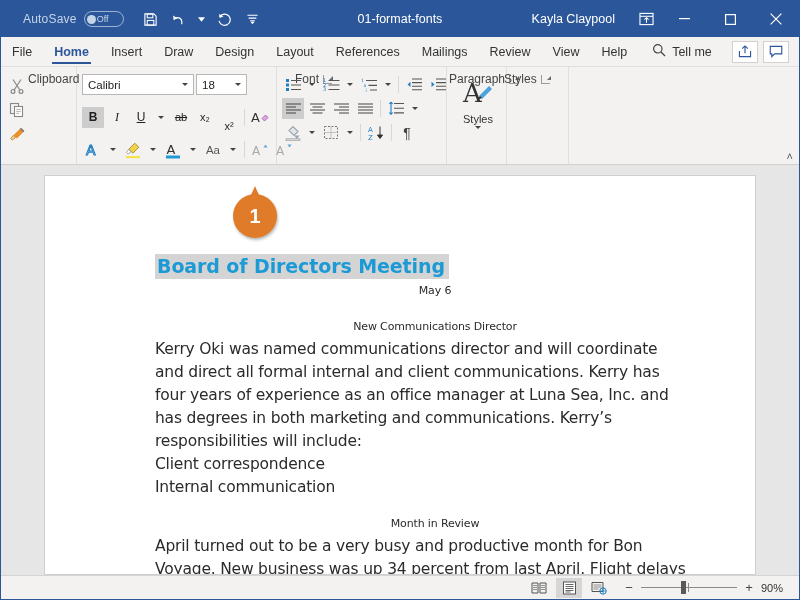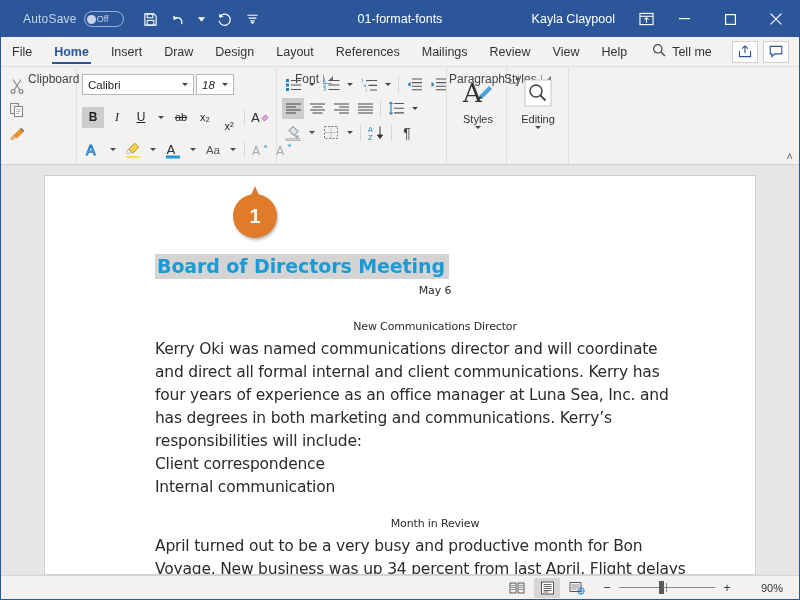--- a/index.html
+++ b/index.html
@@ -108,21 +108,21 @@
   
   .font-rows { display: flex; flex-direction: column; gap: 3px; padding-top: 3px; }
   .row { display: flex; align-items: center; gap: 2px; }
   .combo {
     height: 21px; border: 1px solid #b9b7b5; background: #ffffff;
     display: flex; align-items: center; padding: 0 2px 0 5px; font-size: 11.5px; color: #201f1e;
   }
   .combo .cv { flex: 1; }
   .combo .carr { width: 13px; display: flex; align-items: center; justify-content: center; }
   .fname { width: 112px; }
-  .fsize { width: 38px; font-style: italic; }
+  .fsize { width: 51px; }
   .fbtn {
     min-width: 22px; height: 21px; padding: 0 2px;
     display: flex; align-items: center; justify-content: center;
     font-size: 12px; color: #201f1e;
   }
   .fbtn.on { background: #cdcdcd; }
   .fbtn.split { min-width: 14px; }
   .vsep { width: 1px; height: 17px; background: #d9d7d5; margin: 0 2px; }
   .caretdown { width: 0; height: 0; border-left: 3px solid transparent; border-right: 3px solid transparent; border-top: 3.5px solid #444; }
 
@@ -191,21 +191,21 @@
     display: flex; align-items: center; padding: 0 8px;
   }
   .status-right { margin-left: auto; display: flex; align-items: center; gap: 4px; }
   .viewbtn { width: 26px; height: 20px; display: flex; align-items: center; justify-content: center; }
   .viewbtn.on { background: #d6d6d6; }
   .zoomctl { display: flex; align-items: center; gap: 7px; margin-left: 8px; }
   .zsign { font-size: 13px; color: #444; width: 10px; text-align: center; }
   .ztrack { width: 96px; height: 1px; background: #8a8a8a; position: relative; }
   .zthumb { position: absolute; left: 40px; top: -6px; width: 5px; height: 13px; background: #5a5a5a; }
   .ztick { position: absolute; left: 47px; top: -4px; width: 1px; height: 9px; background: #8a8a8a; }
-  .zlabel { font-size: 11px; color: #333; margin-left: 22px; min-width: 30px; }
+  .zlabel { font-size: 11px; color: #333; margin-left: 0; min-width: 30px; }
 </style>
 </head>
 <body>
 
 <div id="app">
 
   <div class="titlebar">
     <div class="autosave-wrap">
       <span class="autosave-label">AutoSave</span>
       <span class="toggle">
@@ -573,33 +573,20 @@
           <span class="caretdown"></span>
         </div>
       </div>
       <div class="group-label">
         <span>Styles</span>
         <span class="dlg"></span>
       </div>
     </div>
 
     <div class="group" style="width:62px;">
-      <div class="group-body" style="justify-content:center;">
-        <div class="bigbtn">
-          <span class="bi">
-            <svg width="32" height="32" viewBox="0 0 32 32">
-                <rect x="3" y="2" width="26" height="26" fill="#fff" stroke="#c8c6c4" stroke-width="1"></rect>
-                <circle cx="14" cy="13" r="6" fill="none" stroke="#444" stroke-width="1.5"></circle>
-                <path d="M18.5 17.5l5 5" stroke="#444" stroke-width="1.8"></path>
-              </svg>
-          </span>
-          <span class="bl">Editing</span>
-          <span class="caretdown"></span>
-        </div>
-      </div>
       <div class="group-label"></div>
     </div>
 
 
     <div class="collapse-ribbon">˄</div>
 
     <div class="callout">
       <div class="tip"></div>
       <div class="pin">1</div>
     </div>

